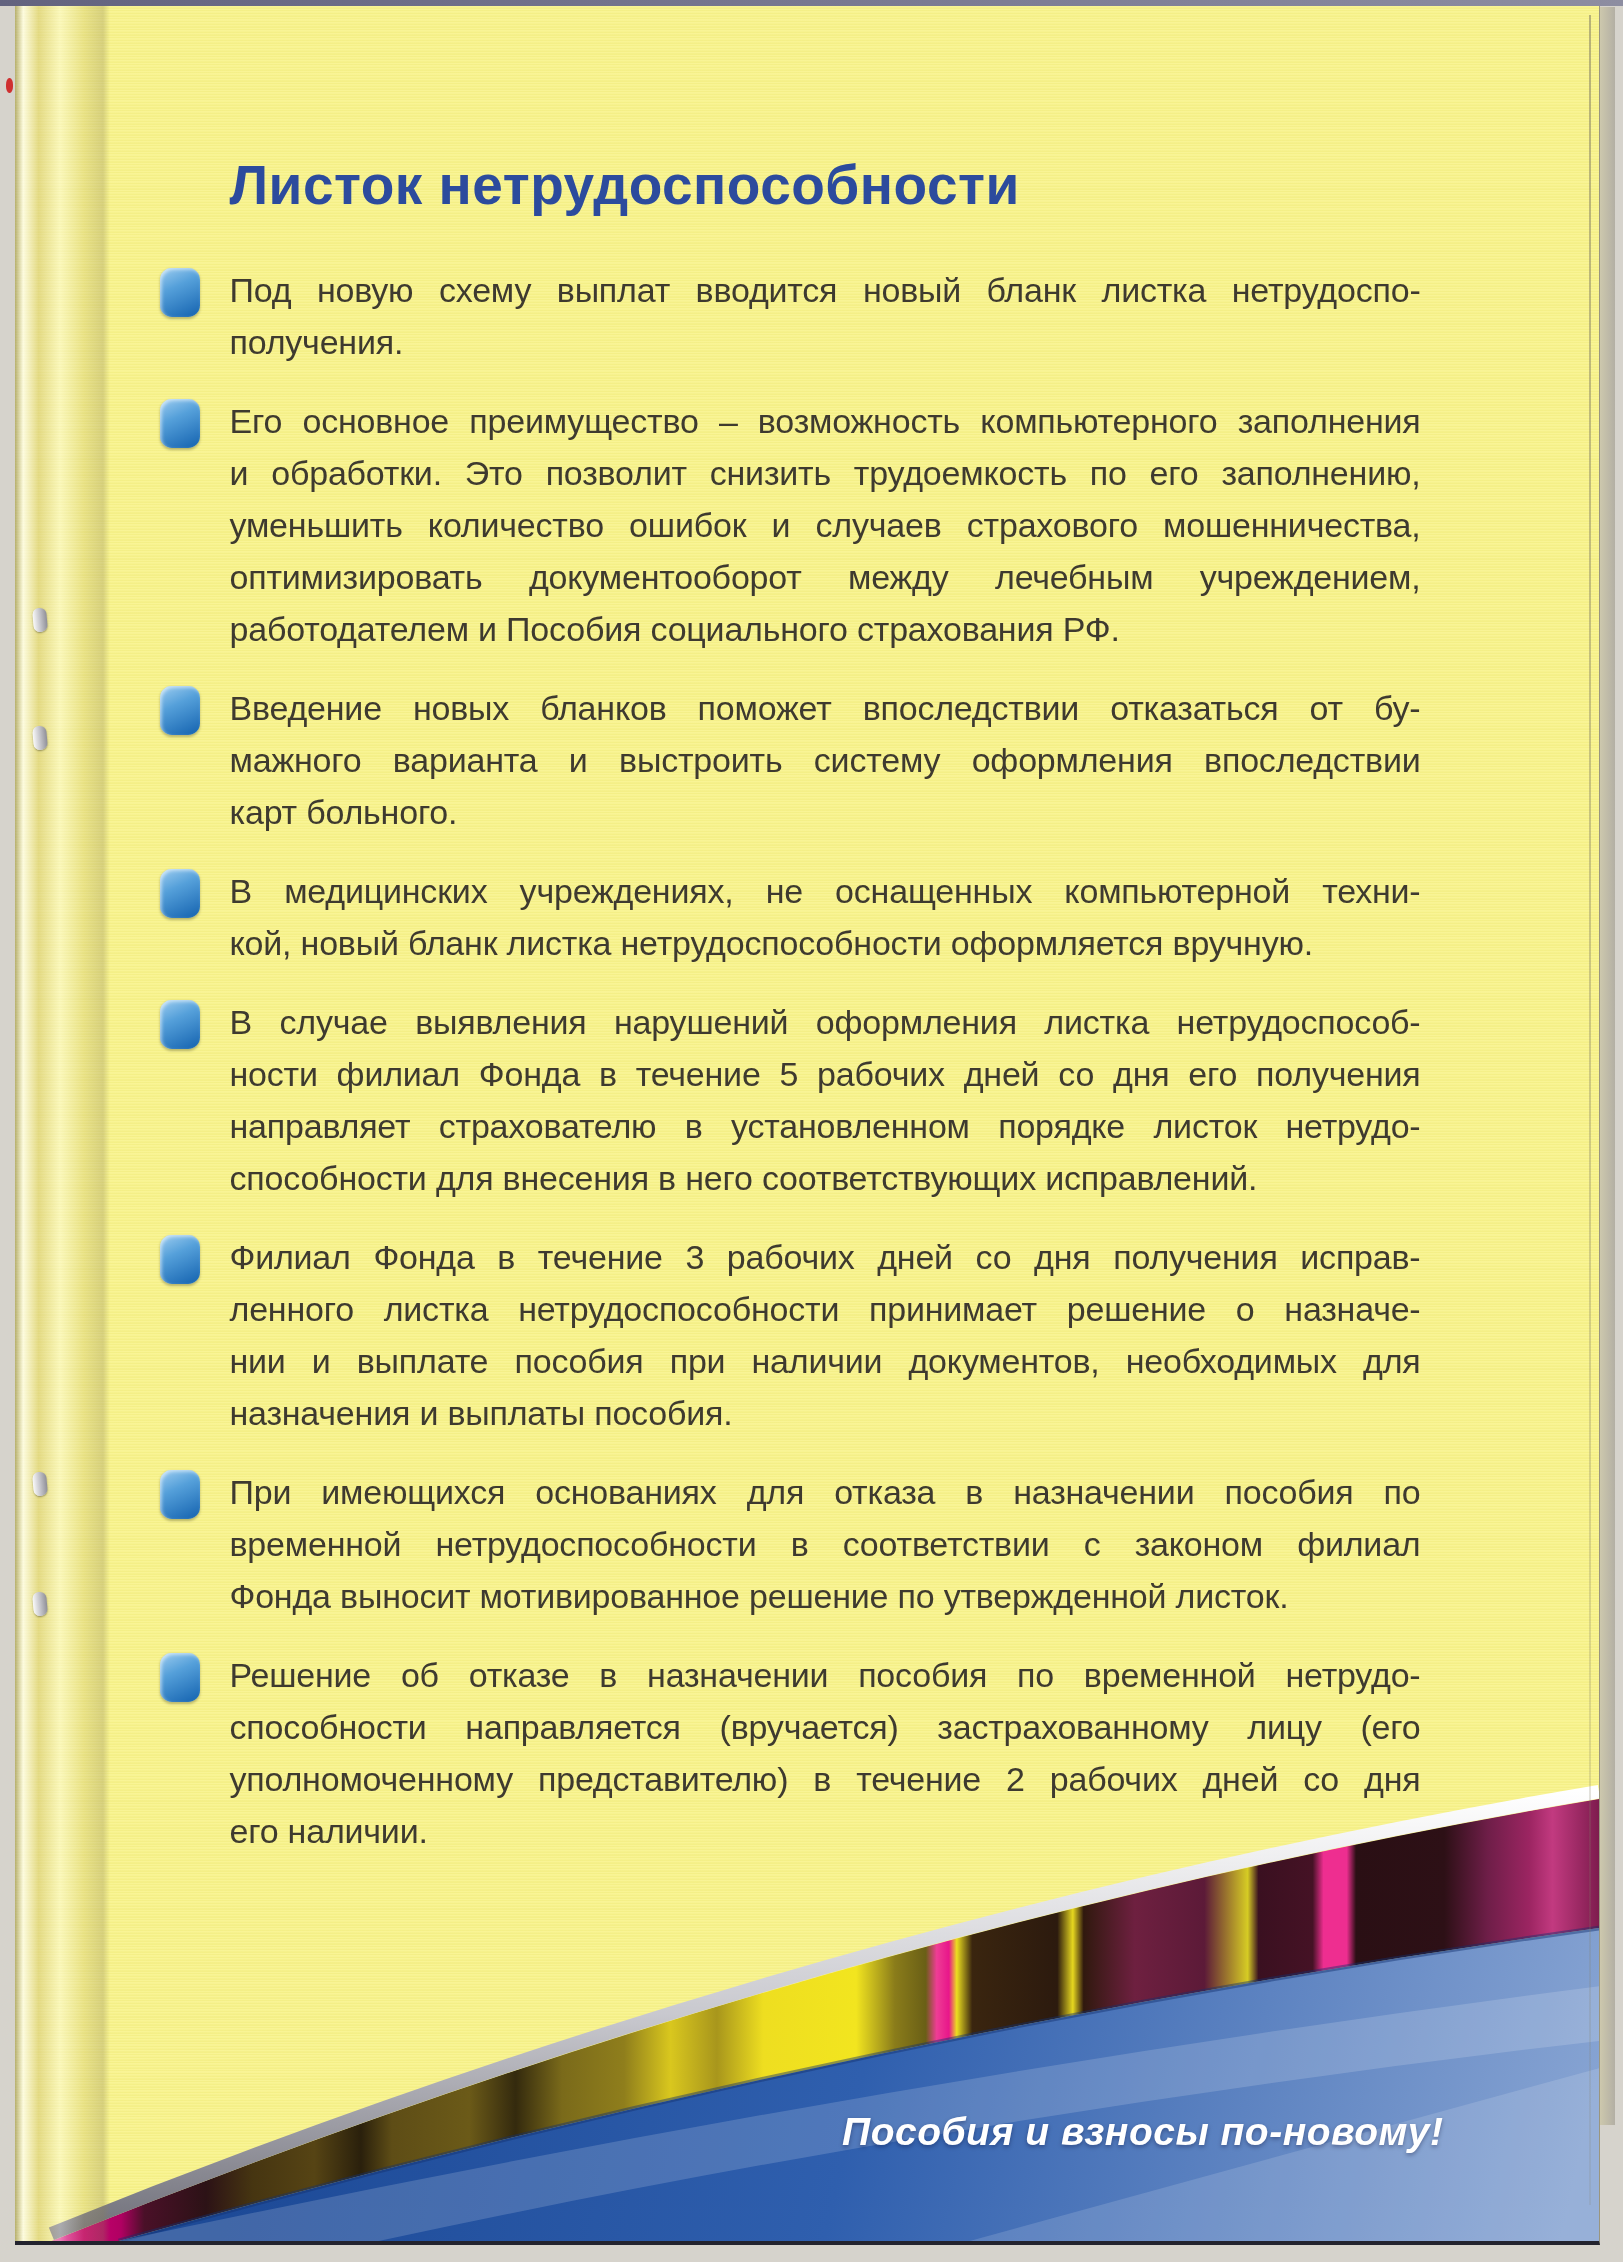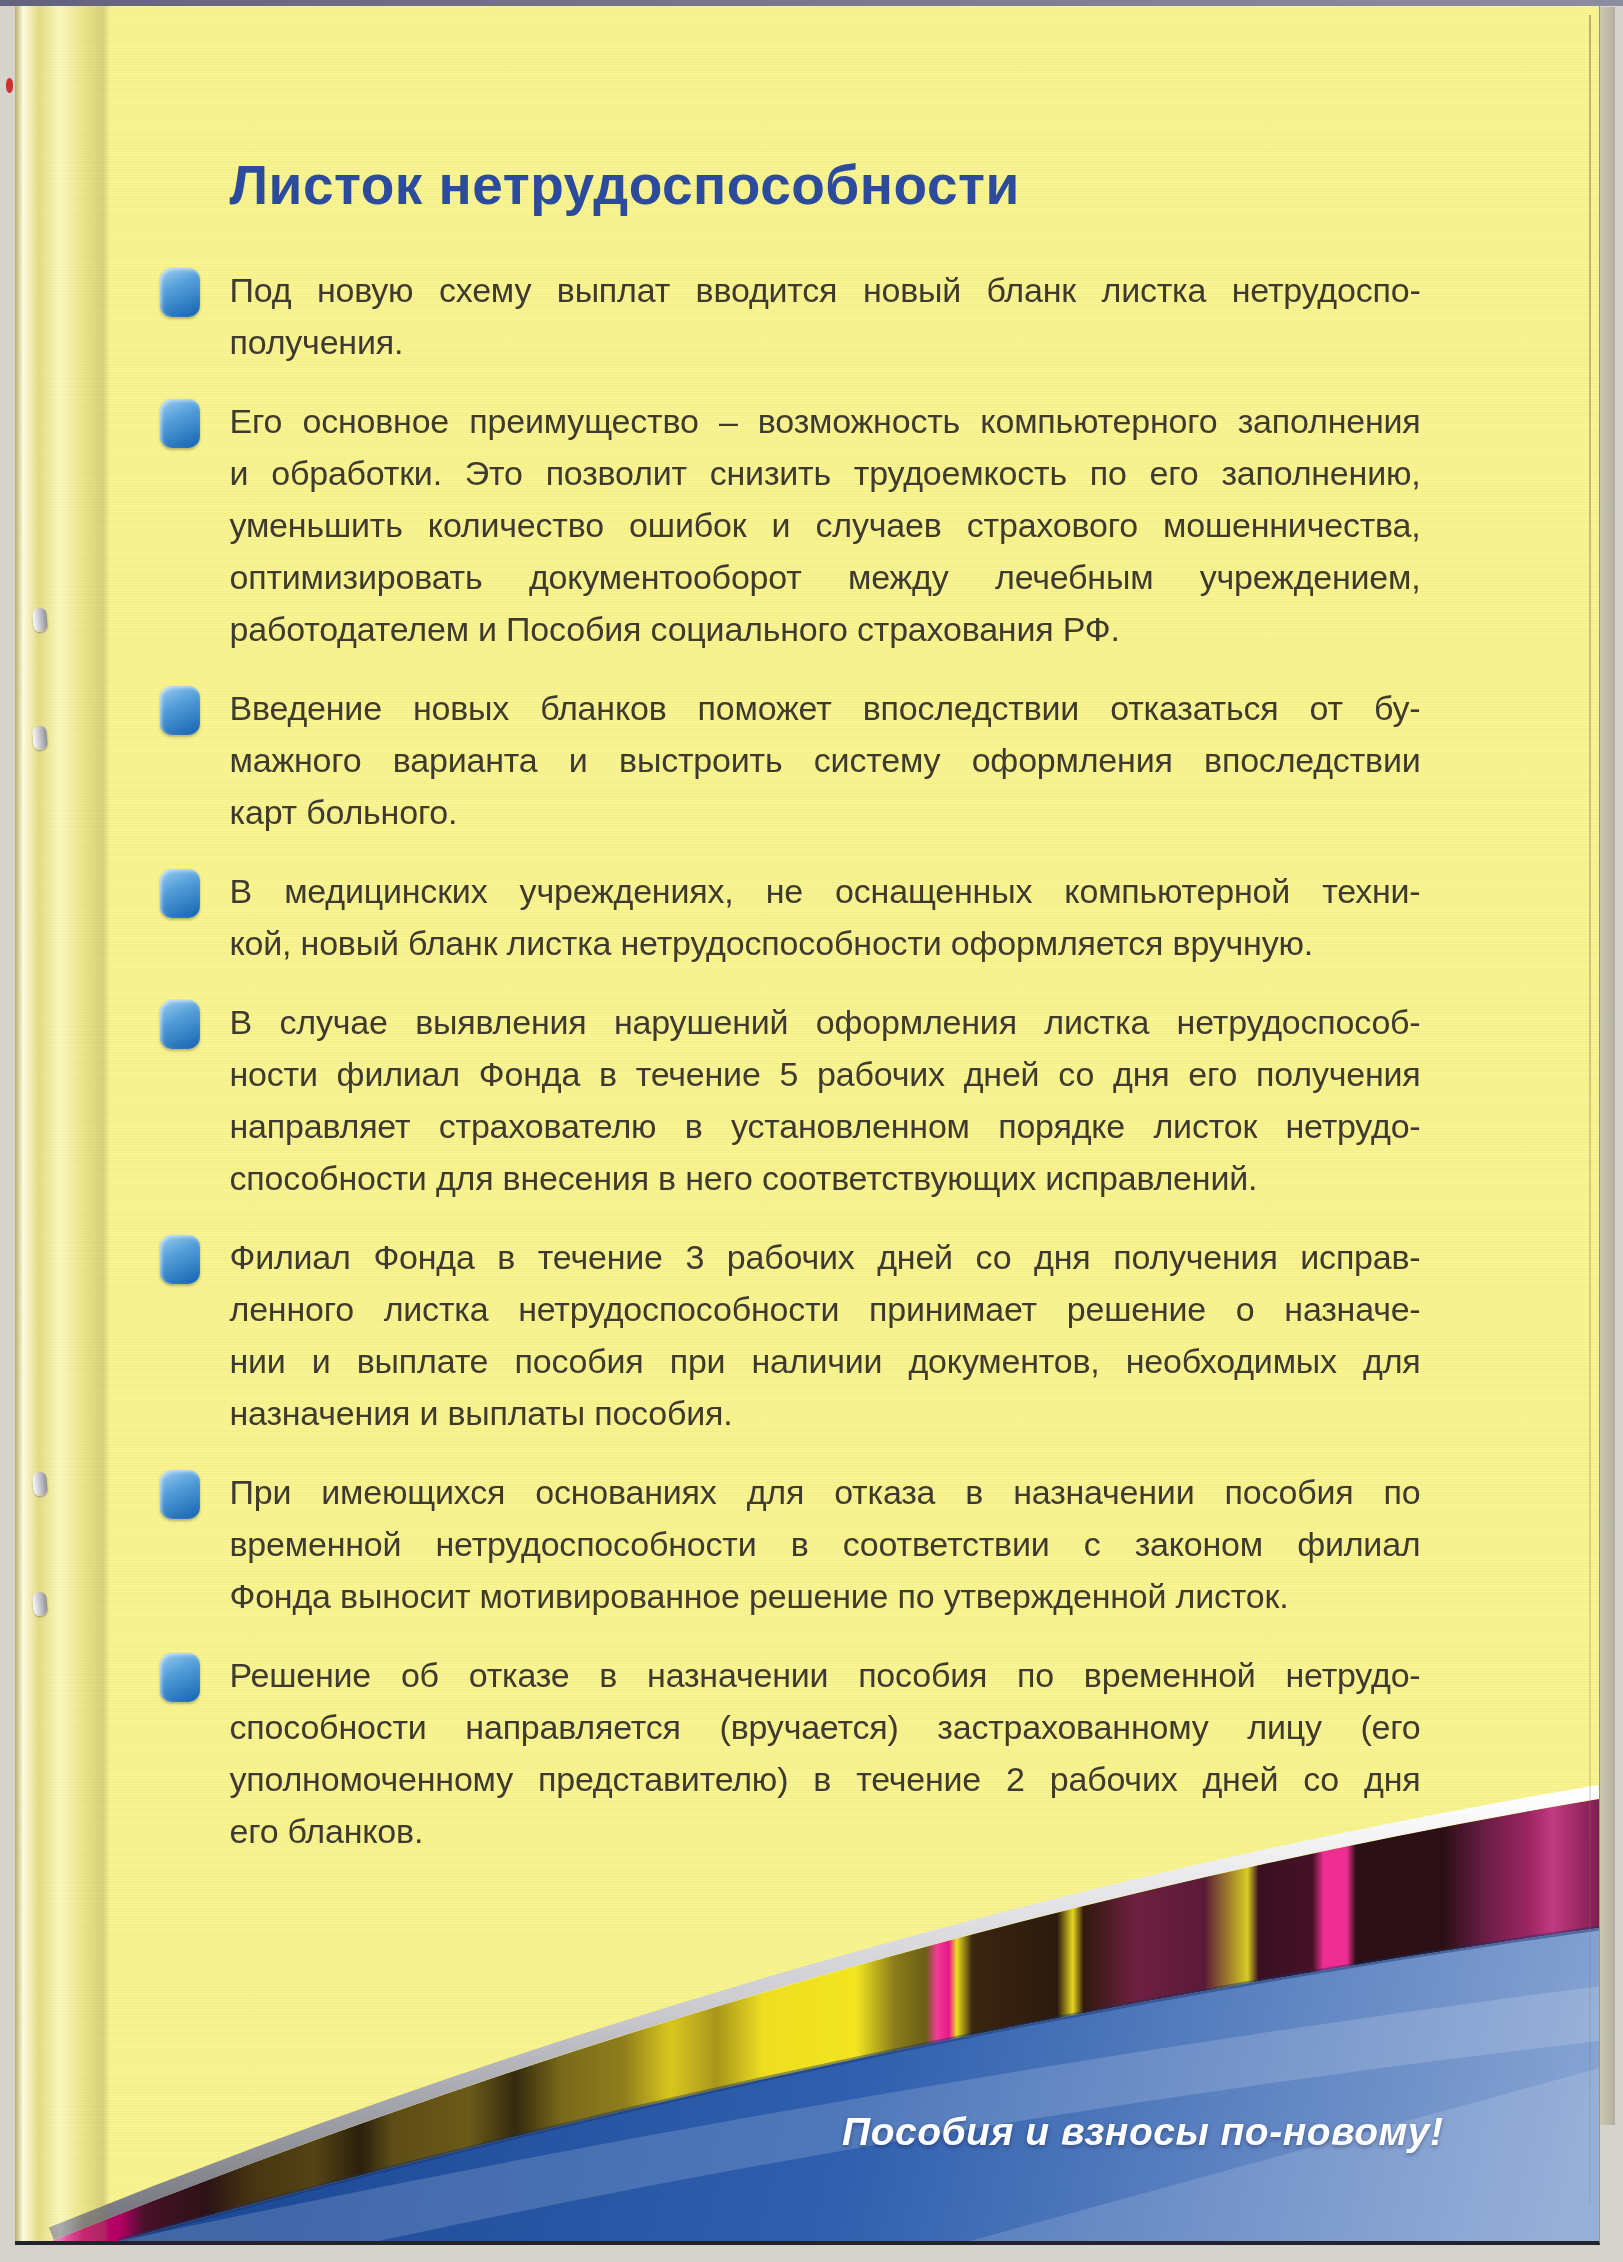--- a/index.html
+++ b/index.html
@@ -130,21 +130,21 @@
             <div class="tline jline">временной нетрудоспособности в соответствии с законом филиал</div>
             <div class="tline">Фонда выносит мотивированное решение по утвержденной листок.</div>
           </div>
         </div>
         <div class="bullet">
           <span class="bicon"></span>
           <div class="btext">
             <div class="tline jline">Решение об отказе в назначении пособия по временной нетрудо-</div>
             <div class="tline jline">способности направляется (вручается) застрахованному лицу (его</div>
             <div class="tline jline">уполномоченному представителю) в течение 2 рабочих дней со дня</div>
-            <div class="tline">его бланков.</div>
+            <div class="tline">его наличии.</div>
           </div>
         </div>
       </div>
   </div>
 
   <svg class="wave-svg" viewBox="0 0 1742 520" preserveAspectRatio="none">
     <defs>
       <linearGradient id="gSilver" x1="0" y1="0" x2="0" y2="1">
         <stop offset="0" stop-color="#ffffff"></stop>
         <stop offset="0.5" style="stop-color:var(--silver-edge,#c9c9cf)"></stop>

